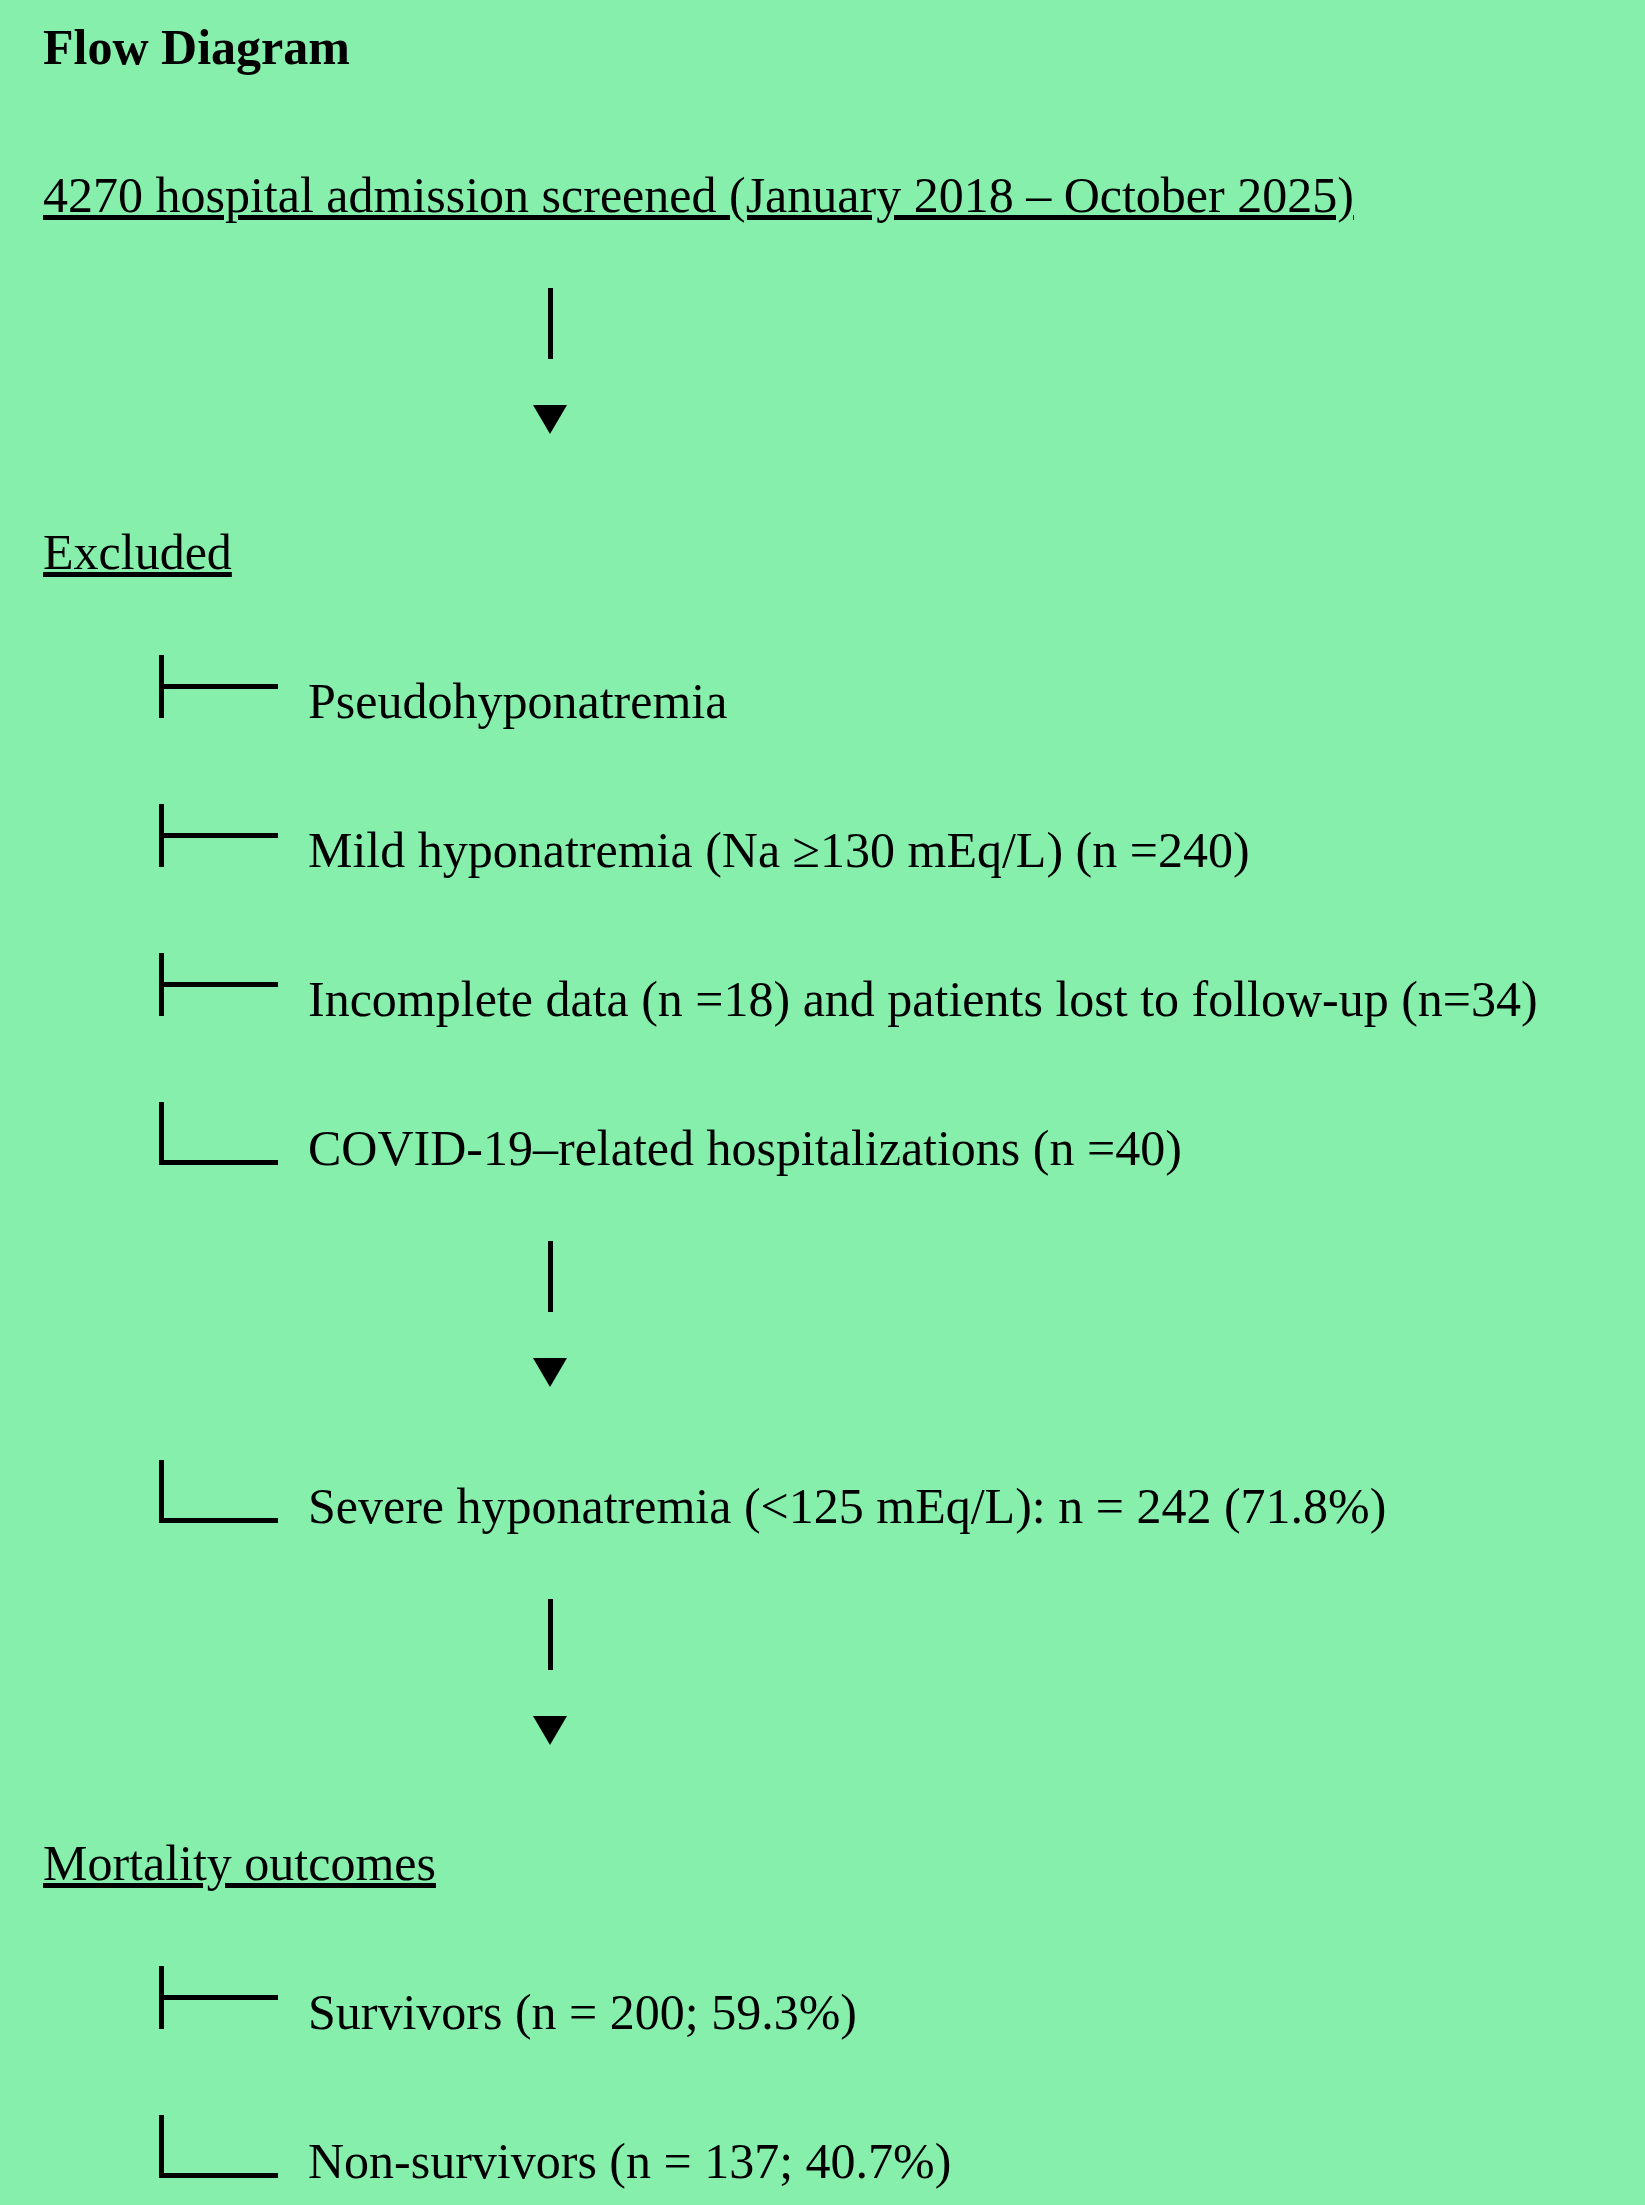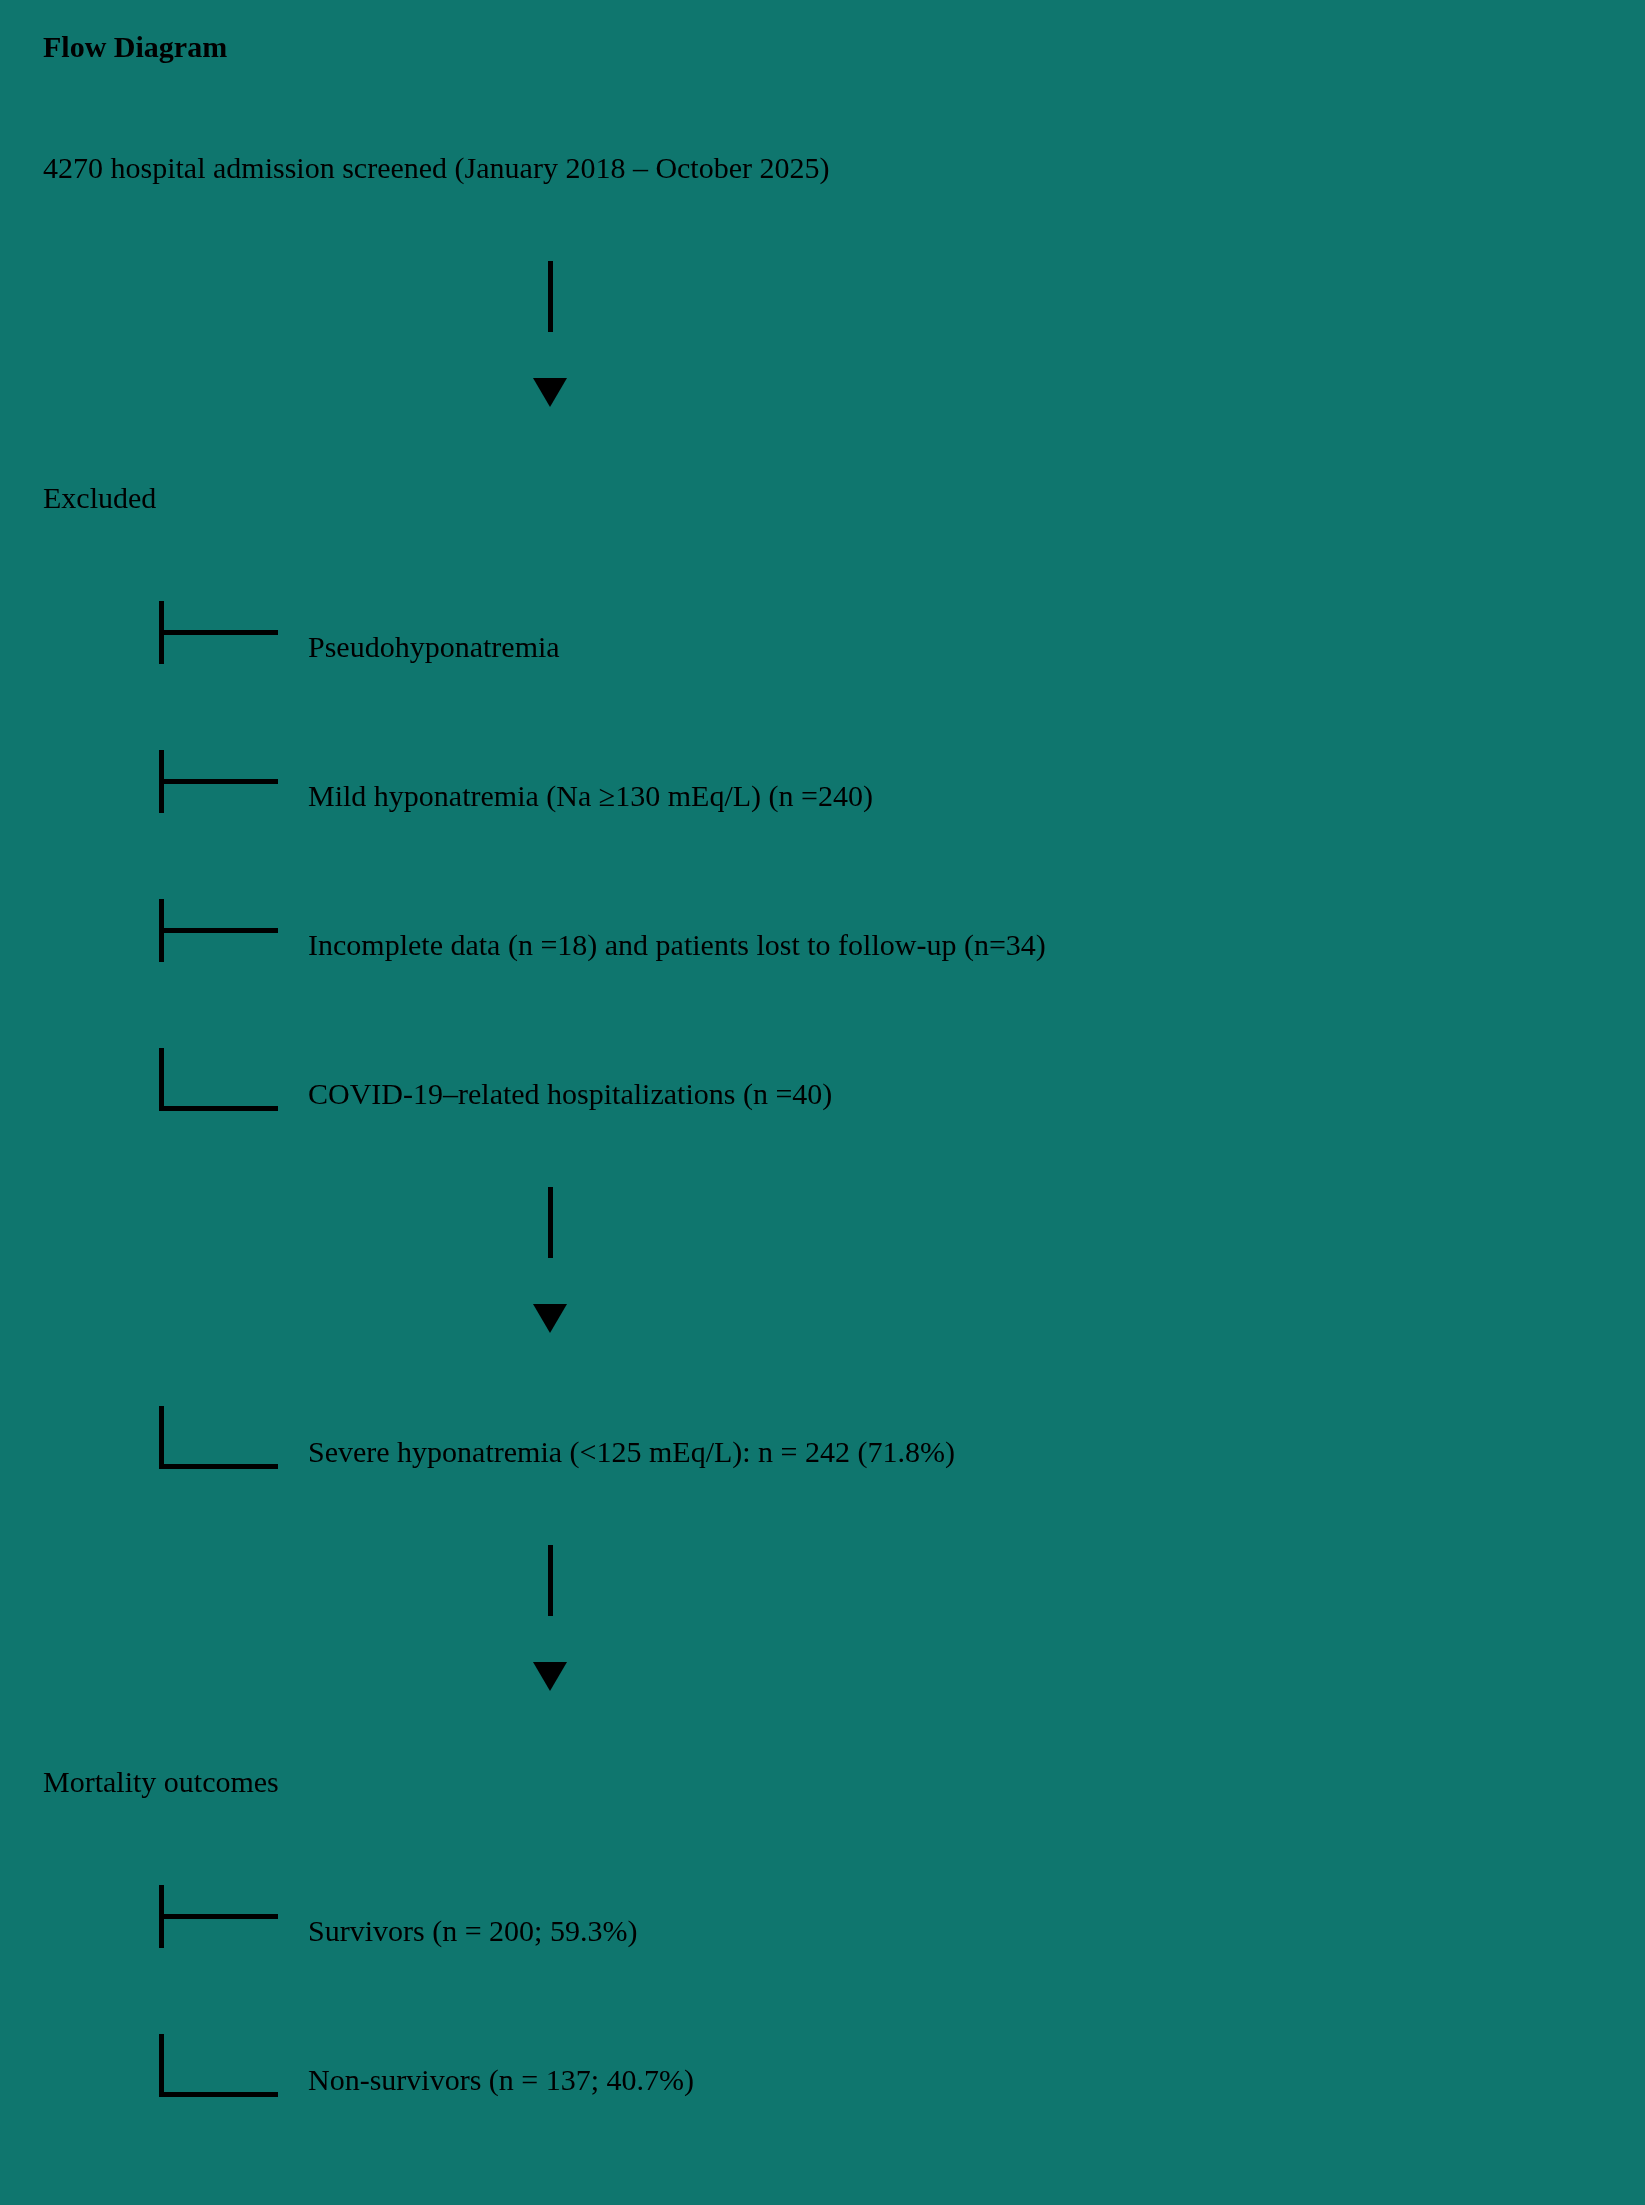--- a/index.html
+++ b/index.html
@@ -7,34 +7,35 @@
     padding: 0;
     background: #ffffff;
   }
   .page {
     position: relative;
     width: 1645px;
     height: 2205px;
     overflow: hidden;
     box-sizing: border-box;
     padding: 16.5px 13.2px 0 43px;
-    background: #0f766e;
+    background: #86efac;
     color: #000000;
     font-family: "Liberation Serif", serif;
-    font-size: 30px;
+    font-size: 50px;
   }
   .title {
     font-weight: 700;
     line-height: 60px;
     white-space: nowrap;
   }
   .row {
-    margin-top: 61px;
+    margin-top: 88px;
     line-height: 60px;
     white-space: nowrap;
+    text-decoration: underline;
   }
   .branch {
     margin: 61px 0 0 116px;
     display: flex;
     align-items: center;
     white-space: nowrap;
   }
   .conn {
     flex: 0 0 auto;
     width: 119px;

